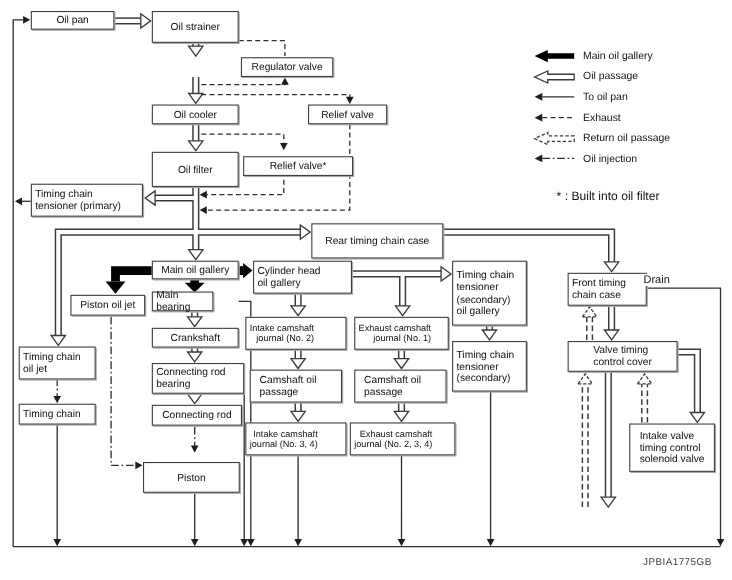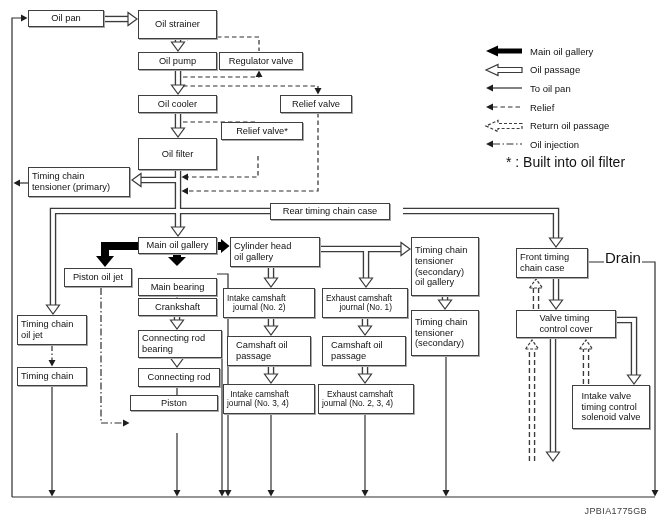--- a/index.html
+++ b/index.html
@@ -4,28 +4,28 @@
 <style>
   html,body{margin:0;padding:0;background:#fff;}
   #canvas{position:relative;width:665px;height:527px;background:#fff;overflow:hidden;
           font-family:"Liberation Sans",sans-serif;color:#111;}
   #wires{position:absolute;left:0;top:0;}
   .node{position:absolute;box-sizing:border-box;background:#fff;border:1.4px solid #3f3f3f;
         box-shadow:1px 1px 0 0 #a8a8a8;display:flex;align-items:center;
         font-size:9.3px;line-height:1.14;white-space:pre-line;padding:1px 3px;z-index:2;}
   .c{justify-content:center;}
   .small{font-size:8.3px;text-align:right;}
-  .floating-label{position:absolute;font-size:15px;z-index:3;background:#fff;padding:0 1px;margin-left:20px;}
+  .floating-label{position:absolute;font-size:10px;z-index:3;background:#fff;padding:0 1px;}
   #figure-code{position:absolute;right:18px;top:506px;font-size:9px;color:#3c3c3c;
                letter-spacing:.4px;z-index:3;}
   #legend{position:absolute;left:484px;top:42px;z-index:3;}
   .lg-row{display:flex;align-items:center;height:18.6px;}
   .lg-icon{width:40px;flex:0 0 40px;display:flex;align-items:center;}
   .lg-label{font-size:9.5px;margin-left:6px;white-space:nowrap;}
-  .lg-note{font-size:14px;margin-top:0;padding-left:22px;white-space:nowrap;}
+  .lg-note{font-size:11px;margin-top:19px;padding-left:22px;white-space:nowrap;}
 </style>
 </head>
 <body>
 
 <div id="canvas">
 
 <svg id="wires" width="665" height="527" viewBox="0 0 665 527">
 
   <g fill="none" stroke="#3b3b3b" stroke-width="6.5">
     <path d="M104,19 L131,19"></path>
@@ -179,39 +179,38 @@
   </g>
   <g fill="#1e1e1e">
     <polygon points="123,419.5 123,426.5 129.5,423"></polygon>
     <polygon points="48.5,360 55.5,360 52,366.5"></polygon>
     <polygon points="173.5,405 180.5,405 177,411.5"></polygon>
   </g>
 </svg>
 
 <div class="node c" style="left:28px;top:10px;width:76px;height:17px">Oil pan</div>
 <div class="node c" style="left:138px;top:10px;width:79px;height:29px">Oil strainer</div>
-<div class="node c" style="left:138px;top:52px;width:79px;height:18px">Oil pump</div>
 <div class="node c" style="left:219px;top:52px;width:84px;height:18px">Regulator valve</div>
 <div class="node c" style="left:138px;top:95px;width:79px;height:18px">Oil cooler</div>
 <div class="node c" style="left:280px;top:95px;width:72px;height:18px">Relief valve</div>
 <div class="node c" style="left:138px;top:138px;width:79px;height:32px">Oil filter</div>
-<div class="node c" style="left:221px;top:122px;width:82px;height:18px">Relief valve*</div>
+<div class="node c" style="left:221px;top:142px;width:100px;height:18px">Relief valve*</div>
 <div class="node" style="left:28px;top:167px;width:102px;height:30px">Timing chain
 tensioner (primary)</div>
-<div class="node c" style="left:270px;top:203px;width:120px;height:17px">Rear timing chain case</div>
+<div class="node c" style="left:283px;top:203px;width:120px;height:32px">Rear timing chain case</div>
 <div class="node c" style="left:138px;top:237px;width:79px;height:17px">Main oil gallery</div>
 <div class="node" style="left:230px;top:237px;width:90px;height:30px">Cylinder head
 oil gallery</div>
 <div class="node c" style="left:64px;top:268px;width:68px;height:19px">Piston oil jet</div>
-<div class="node c" style="left:138px;top:278px;width:79px;height:18px">Main bearing</div>
+<div class="node c" style="left:138px;top:265px;width:56px;height:18px">Main bearing</div>
 <div class="node c" style="left:138px;top:298px;width:79px;height:18px">Crankshaft</div>
 <div class="node" style="left:138px;top:330px;width:84px;height:28px">Connecting rod
 bearing</div>
 <div class="node c" style="left:138px;top:368px;width:82px;height:19px">Connecting rod</div>
-<div class="node c" style="left:130px;top:395px;width:88px;height:16px">Piston</div>
+<div class="node c" style="left:130px;top:420px;width:88px;height:28px">Piston</div>
 <div class="node" style="left:17px;top:315px;width:70px;height:30px">Timing chain
 oil jet</div>
 <div class="node" style="left:17px;top:367px;width:70px;height:19px">Timing chain</div>
 <div class="node small" style="left:223px;top:288px;width:92px;height:30px">Intake camshaft
 journal (No. 2)</div>
 <div class="node small" style="left:322px;top:288px;width:86px;height:30px">Exhaust camshaft
 journal (No. 1)</div>
 <div class="node" style="left:227px;top:336px;width:84px;height:30px;padding-left:8px">Camshaft oil
 passage</div>
 <div class="node" style="left:322px;top:336px;width:84px;height:30px;padding-left:8px">Camshaft oil
@@ -264,21 +263,21 @@
     </span>
     <span class="lg-label">To oil pan</span>
   </div>
   <div class="lg-row">
     <span class="lg-icon">
       <svg width="40" height="14" viewBox="0 0 40 14">
             <line x1="9" y1="7" x2="38" y2="7" stroke="#2e2e2e" stroke-width="1.2" stroke-dasharray="4.5,3"></line>
             <polygon points="9,3.5 9,10.5 2,7" fill="#1e1e1e"></polygon>
           </svg>
     </span>
-    <span class="lg-label">Relief</span>
+    <span class="lg-label">Exhaust</span>
   </div>
   <div class="lg-row">
     <span class="lg-icon">
       <svg width="40" height="14" viewBox="0 0 40 14">
             <polygon points="38,4.5 14,4.5 14,1.5 2,7 14,12.5 14,9.5 38,9.5" fill="#fff" stroke="#3b3b3b" stroke-width="1.2" stroke-dasharray="3,2"></polygon>
           </svg>
     </span>
     <span class="lg-label">Return oil passage</span>
   </div>
   <div class="lg-row">

